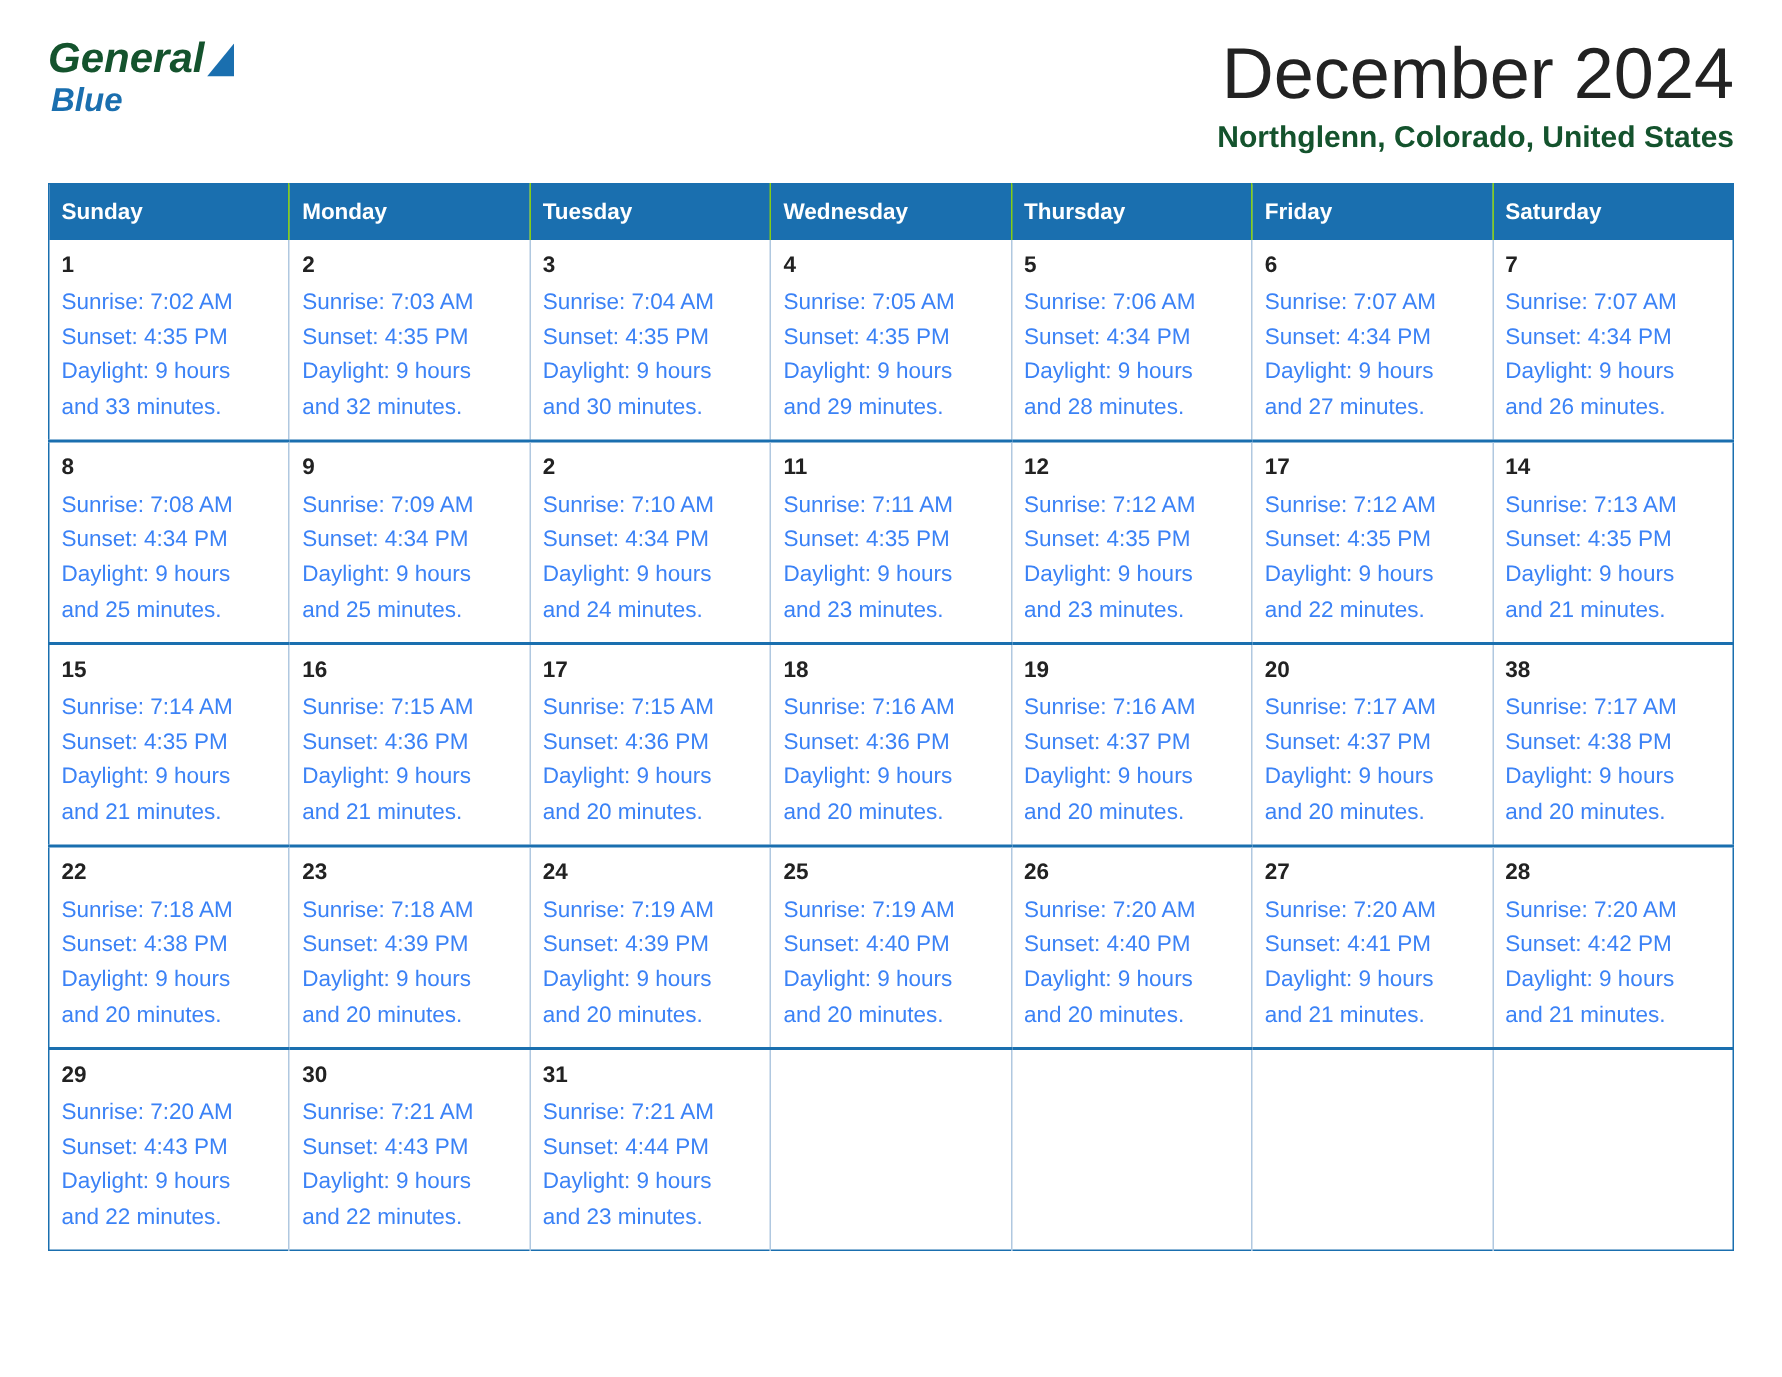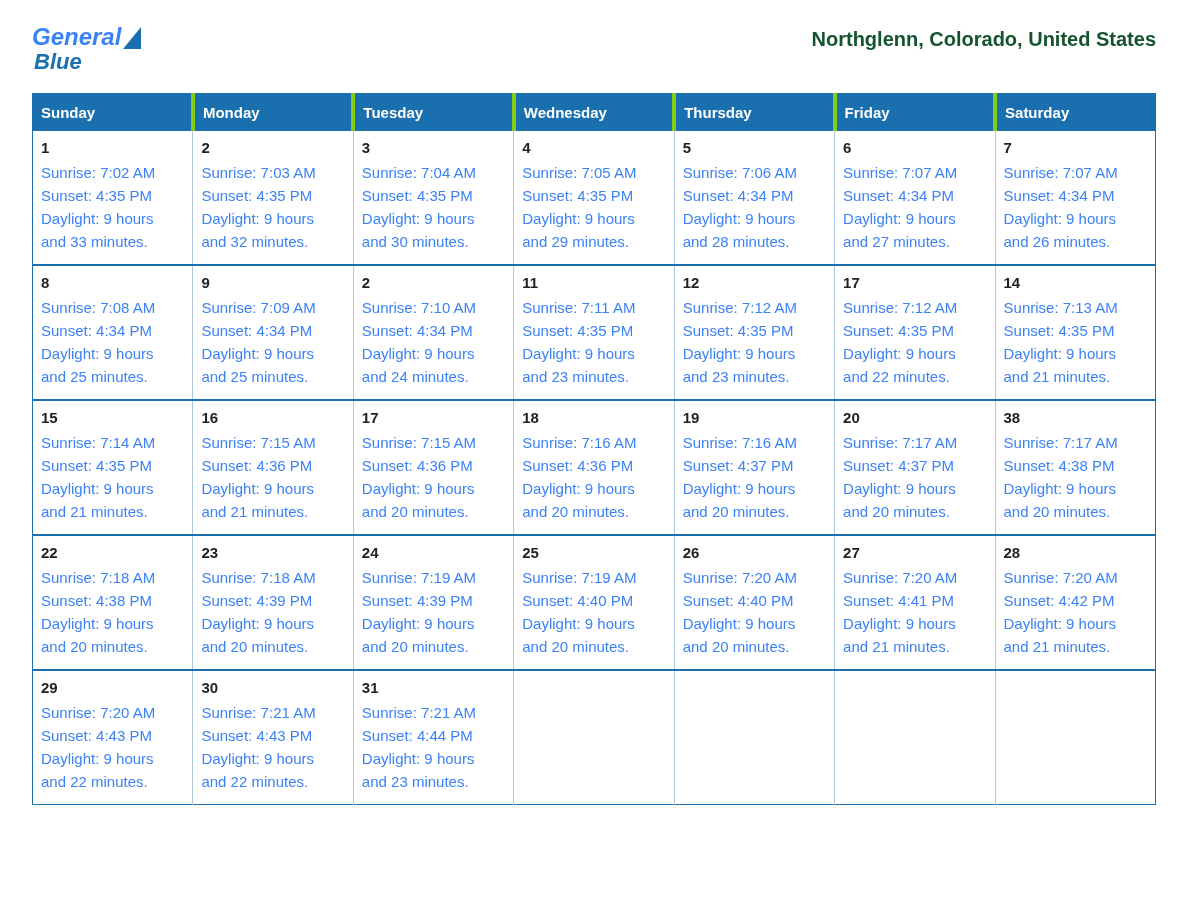--- a/index.html
+++ b/index.html
@@ -13,23 +13,23 @@
       display: flex;
       justify-content: space-between;
       align-items: flex-start;
       margin-bottom: 18px;
     }
     .logo {
       display: flex;
       align-items: center;
     }
     .logo-text-general {
-      font-size: 24px;
+      font-size: 28px;
       font-weight: bold;
-      color: #3b82f6;
+      color: #14532d;
       font-style: italic;
     }
     .logo-text-blue {
       font-size: 22px;
       font-weight: bold;
       color: #1a6faf;
       font-style: italic;
     }
     .title-block {
       text-align: right;
@@ -51,21 +51,21 @@
       border-collapse: collapse;
       border: 1.5px solid #1a6faf;
     }
     .calendar thead tr th {
       background-color: #1a6faf;
       color: #fff;
       font-size: 15px;
       font-weight: bold;
       padding: 10px 8px;
       text-align: left;
-      border-right: 4px solid #84cc16;
+      border-right: 1px solid #84cc16;
     }
     .calendar thead tr th:last-child {
       border-right: none;
     }
     .calendar tbody tr td {
       vertical-align: top;
       padding: 8px 8px 10px 8px;
       border-right: 1px solid #b0c8e0;
       border-bottom: 2px solid #1a6faf;
       width: 14.28%;
@@ -103,20 +103,21 @@
       <div style="display:flex;align-items:center;">
         <span class="logo-text-general">General</span>
         <svg width="18" height="22" viewBox="0 0 18 22" style="margin-left:2px;margin-bottom:-2px;">
           <polygon points="0,22 18,22 18,0" fill="#1a6faf"></polygon>
         </svg>
       </div>
       <span class="logo-text-blue" style="margin-left:2px;">Blue</span>
     </div>
   </div>
   <div class="title-block">
+    <div class="month-title">December 2024</div>
     <div class="location">Northglenn, Colorado, United States</div>
   </div>
 </div>
 
 <table class="calendar">
   <thead>
     <tr>
     <th>Sunday</th>
         <th>Monday</th>
         <th>Tuesday</th>

